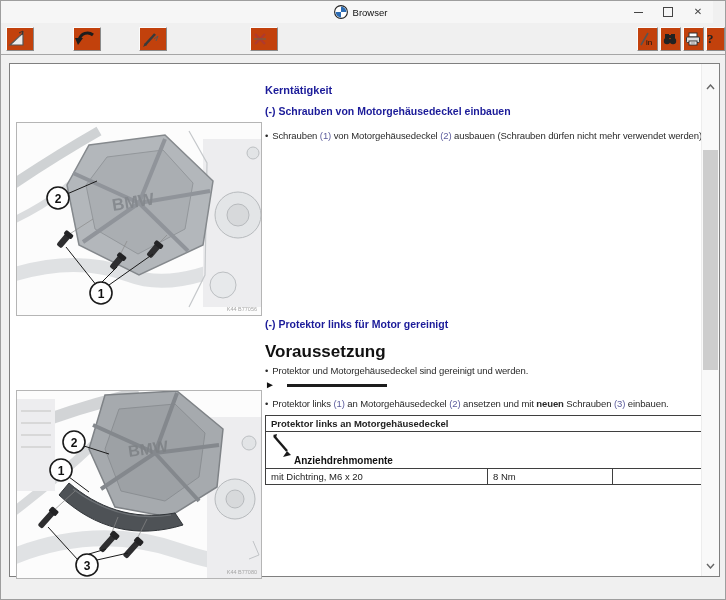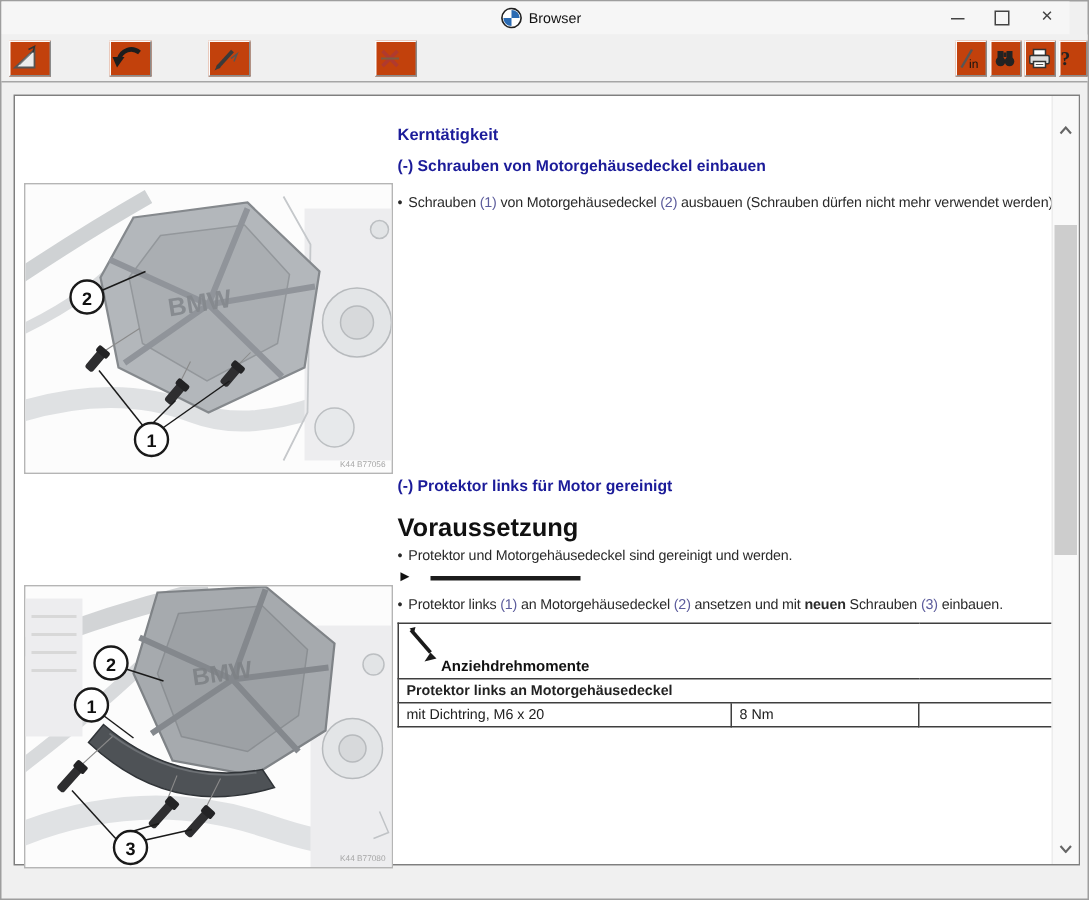--- a/index.html
+++ b/index.html
@@ -293,35 +293,35 @@
       </div>
 
       <table class="torque abs" style="top:351px;">
         <colgroup>
             <col class="c1">
             <col class="c2">
             <col class="c3">
           </colgroup>
         <tbody>
             <tr>
+          <td colspan="3" class="t-sub">Protektor links an Motorgehäusedeckel</td>
+        </tr>
+        <tr>
           <td colspan="3" class="t-head">
             <span class="wrench">
               <svg width="26" height="26" viewBox="0 0 26 26">
                 <path d="M4 2 l4 -1 l-1 4 Z" fill="#1a1a1a"></path>
                 <line x1="5" y1="3" x2="18" y2="18" stroke="#1a1a1a" stroke-width="2.4"></line>
                 <polygon points="18,18 14,24 22,22" fill="#1a1a1a"></polygon>
               </svg>
             </span>
             <span class="t-title">Anziehdrehmomente</span>
           </td>
         </tr>
         <tr>
-          <td colspan="3" class="t-sub">Protektor links an Motorgehäusedeckel</td>
-        </tr>
-        <tr>
           <td>mit Dichtring, M6 x 20</td>
           <td>8 Nm</td>
           <td></td>
         </tr>
       </tbody>
         </table>
     </div>
 
     <div class="scrollbar">
       <div class="sb-up">

